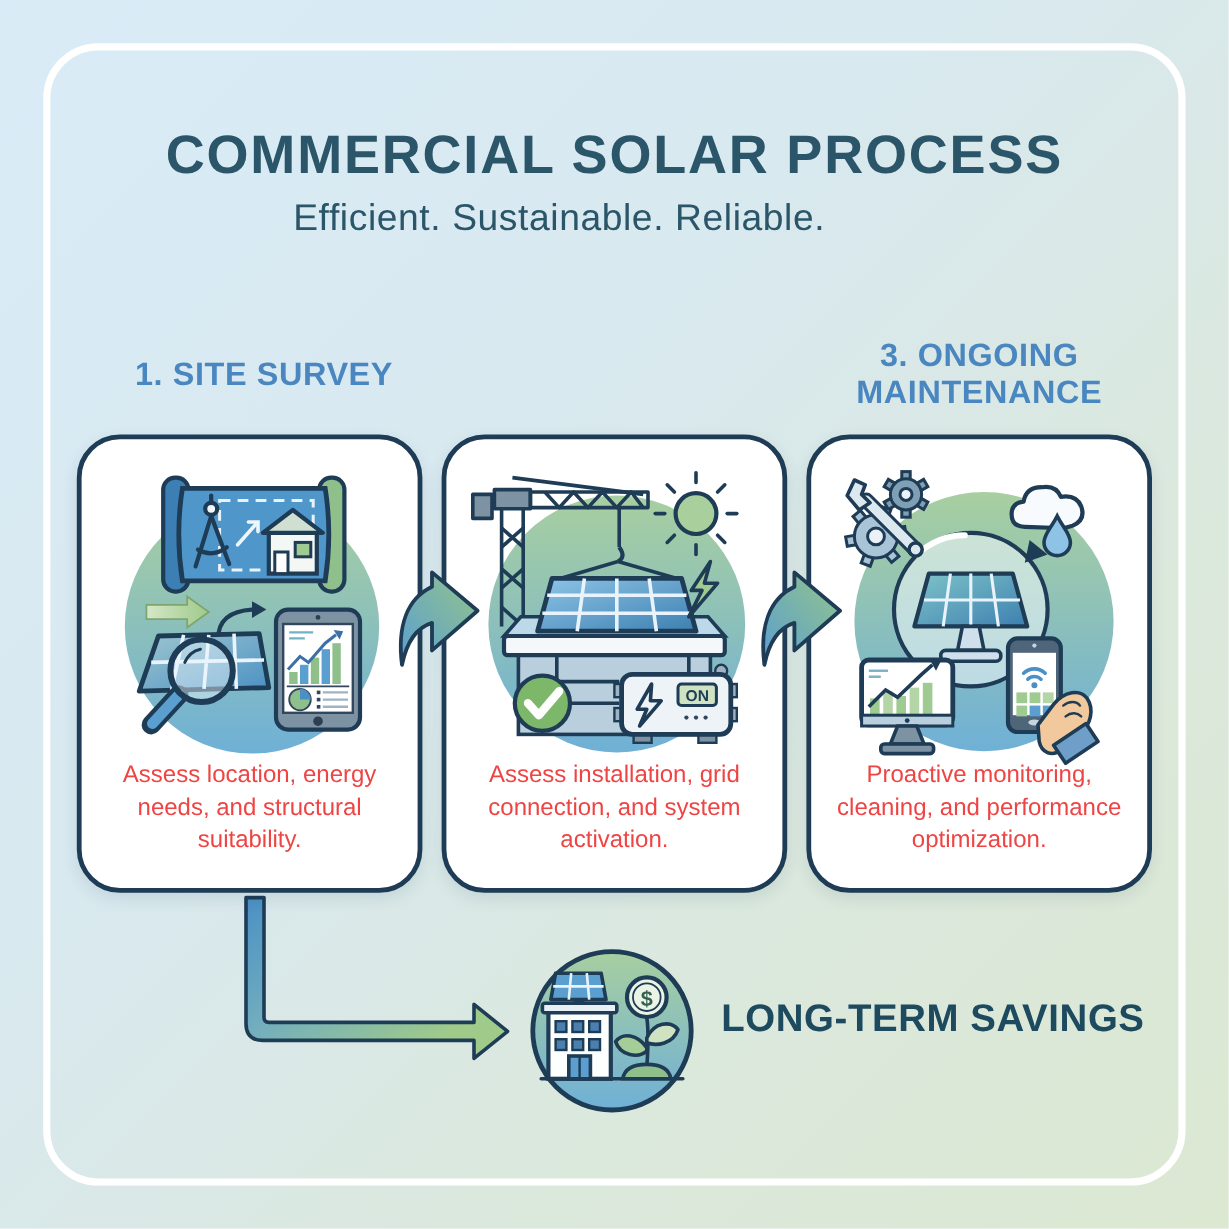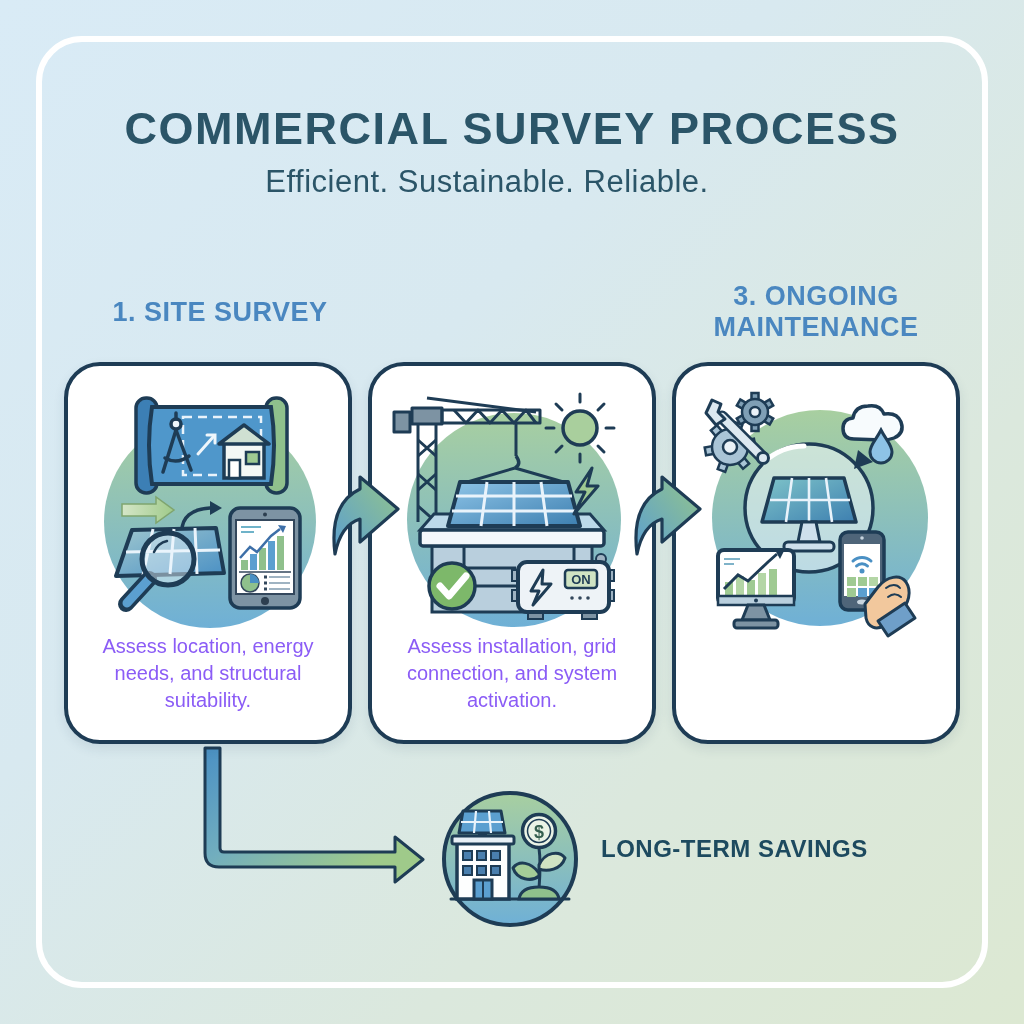--- a/index.html
+++ b/index.html
@@ -4,48 +4,48 @@
 <style>
   html,body{margin:0;padding:0;}
   body{width:1024px;height:1024px;font-family:"Liberation Sans",sans-serif;}
   .poster{position:relative;width:1024px;height:1024px;overflow:hidden;
     background:linear-gradient(135deg,#d9ebf6 0%,#d8e9f0 38%,#dbe8dd 70%,#dce8d2 100%);}
   .frame{position:absolute;left:36px;top:36px;right:36px;bottom:36px;
     border:6px solid #ffffff;border-radius:46px;pointer-events:none;}
   .title{position:absolute;left:0;top:103px;width:1024px;text-align:center;
     font-size:45px;font-weight:600;letter-spacing:1.5px;color:#2b5568;}
   .subtitle{position:absolute;left:0;top:164px;width:932px;text-align:center;
-    font-size:31px;font-weight:400;letter-spacing:.5px;color:#2b5568;margin-left:21px;}
+    font-size:31px;font-weight:400;letter-spacing:.5px;color:#2b5568;}
   .step-heading{position:absolute;top:274px;width:240px;height:76px;
     display:flex;align-items:center;justify-content:center;text-align:center;
     font-size:27px;line-height:31px;font-weight:700;letter-spacing:.5px;color:#4a87c0;}
   .sh1{left:100px;}.sh2{left:392px;}.sh3{left:696px;}
   .card{position:absolute;top:362px;width:288px;height:382px;box-sizing:border-box;
     background:#ffffff;border:4px solid #1e3c55;border-radius:36px;z-index:2;
     box-shadow:0 5px 12px rgba(30,60,85,.10);}
   .c1{left:64px;}.c2{left:368px;}.c3{left:672px;}
   .card-illu{position:absolute;left:-4px;top:24px;width:288px;height:262px;}
   .card-desc{position:absolute;left:13px;right:13px;bottom:26px;text-align:center;
-    font-size:20px;line-height:27px;font-weight:400;color:#8b5cf6;}
+    font-size:20px;line-height:27px;font-weight:400;color:#ef4444;}
   .swoosh{position:absolute;top:472px;width:72px;height:86px;z-index:3;}
   .sw1{left:330px;}.sw2{left:632px;}
   .flow-arrow{position:absolute;left:195px;top:745px;width:240px;height:150px;z-index:1;}
   .badge{position:absolute;left:435px;top:787px;width:150px;height:150px;z-index:2;}
   .outcome-label{position:absolute;left:601px;top:830px;width:360px;
-    font-size:24px;line-height:37px;font-weight:700;letter-spacing:.5px;color:#1d4a5f;}
+    font-size:32px;line-height:37px;font-weight:700;letter-spacing:.5px;color:#1d4a5f;}
   svg text{font-family:"Liberation Sans",sans-serif;}
 </style>
 </head>
 <body>
 
 <div class="poster">
 
   <div class="frame"></div>
 
-  <div class="title">COMMERCIAL SURVEY PROCESS</div>
+  <div class="title">COMMERCIAL SOLAR PROCESS</div>
   <div class="subtitle">Efficient. Sustainable. Reliable.</div>
 
   <div class="step-heading sh1">1. SITE SURVEY</div>
   <div class="step-heading sh3">3. ONGOING MAINTENANCE</div>
 
   <div class="card c1">
     <svg class="card-illu" viewBox="0 0 288 262">
       <defs>
         <linearGradient id="c1bg" x1="0" y1="0" x2="0" y2="1">
           <stop offset="0" stop-color="#a8cfa0"></stop>
@@ -284,20 +284,21 @@
         <rect x="186" y="187" width="9" height="9" fill="#9fca92"></rect>
         <rect x="197" y="187" width="9" height="9" fill="#b4d6a6"></rect>
         <rect x="175" y="198" width="9" height="9" fill="#9fca92"></rect>
         <rect x="186" y="198" width="9" height="9" fill="#5b9fd0"></rect>
         <rect x="197" y="198" width="9" height="9" fill="#5b9fd0"></rect>
         <path d="M 206 197 C 215 186 228 184 234 192 C 240 201 237 214 228 222 L 213 235 C 204 241 196 237 194 228 L 193 214 Z" fill="#f2c89d" stroke="#1e3c55" stroke-width="3" stroke-linejoin="round"></path>
         <path d="M 214 198 C 219 194 225 194 228 198 M 216 207 C 221 203 226 204 229 207" fill="none" stroke="#1e3c55" stroke-width="2" stroke-linecap="round"></path>
         <path d="M 206 231 L 233 213 L 243 228 L 216 246 Z" fill="#6f9fc9" stroke="#1e3c55" stroke-width="3" stroke-linejoin="round"></path>
       </g>
     </svg>
+    <div class="card-desc">Proactive monitoring, cleaning, and performance optimization.</div>
   </div>
 
   <svg class="swoosh sw1" viewBox="0 0 72 86">
     <defs>
       <linearGradient id="swg1" x1="0" y1="1" x2="1" y2="0">
         <stop offset="0" stop-color="#5b9fd0"></stop>
           <stop offset="1" stop-color="#93c48b"></stop>
       </linearGradient>
     </defs>
     <path d="M 5 82 C 1 50 9 27 30 17 L 30 5 L 68 37 L 30 70 L 30 47 C 17 51 9 62 5 82 Z" fill="url(#swg1)" stroke="#1e3c55" stroke-width="3.2" stroke-linejoin="round"></path>

